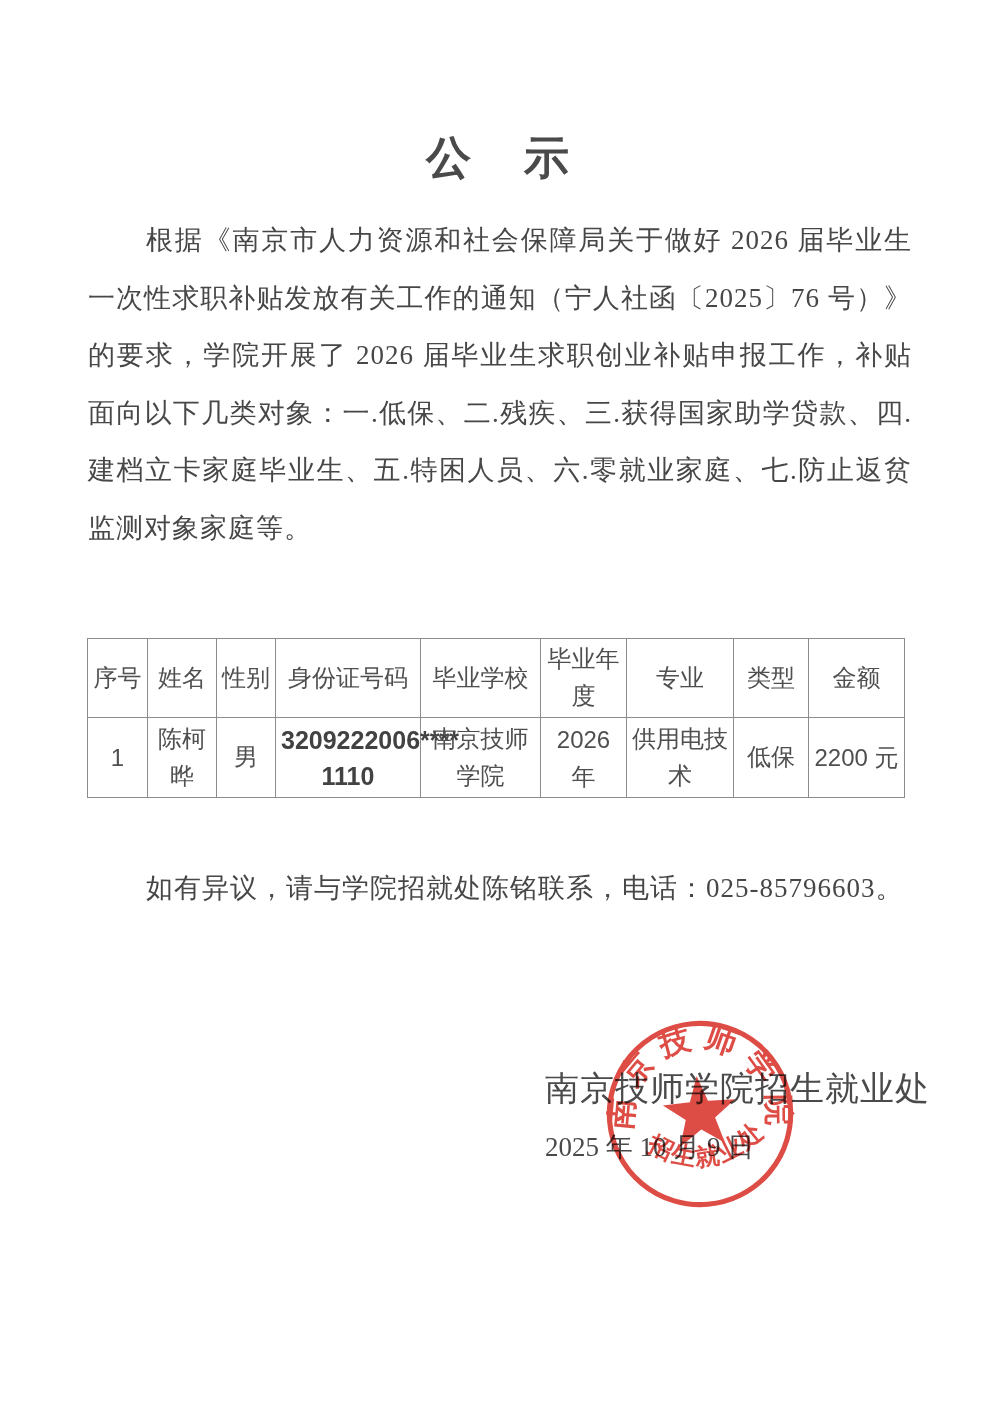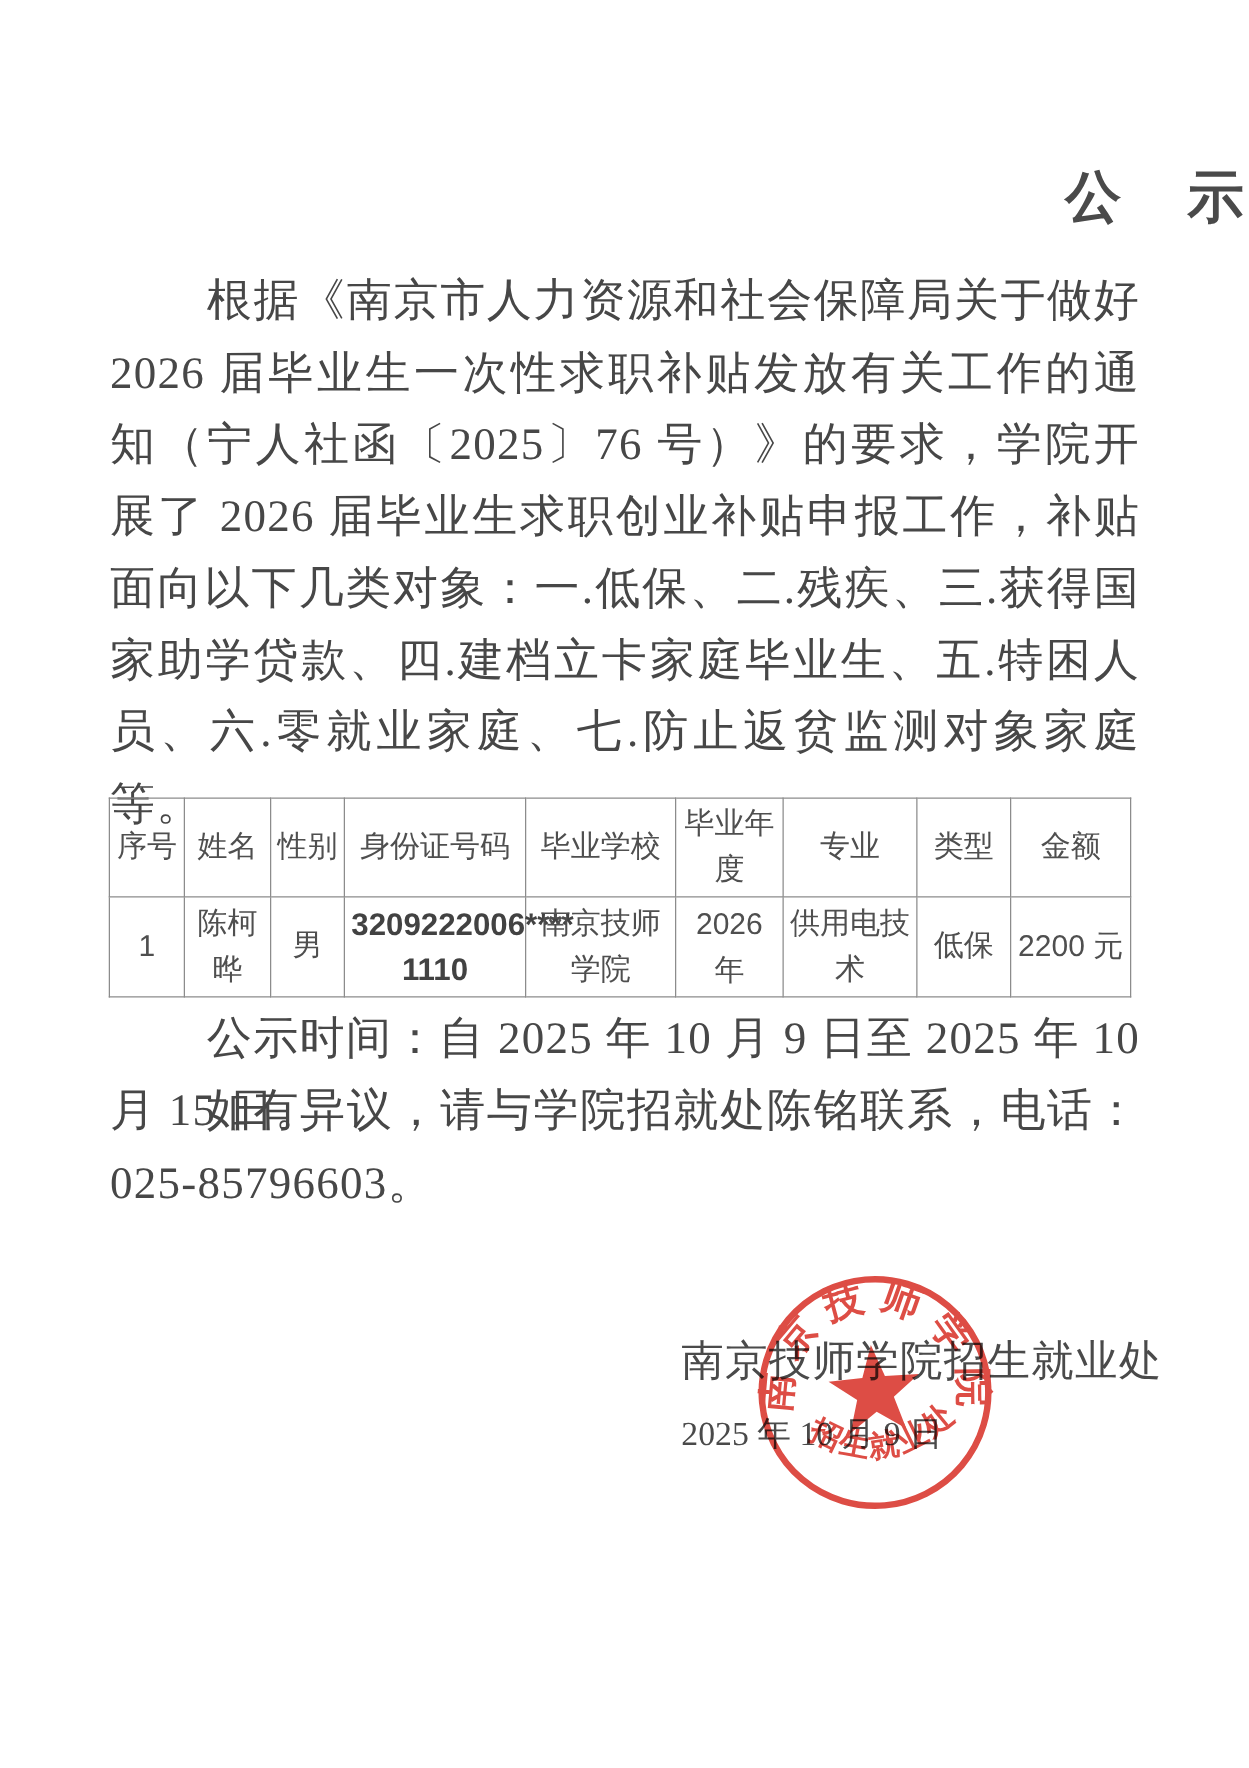--- a/index.html
+++ b/index.html
@@ -12,31 +12,31 @@
     background: #ffffff;
     font-family: "Liberation Serif", "DejaVu Serif", serif;
     color: #474747;
     overflow: hidden;
   }
   .title {
     position: absolute;
     top: 128px;
     left: 0;
     width: 100%;
-    text-align: right;
+    text-align: center;
     font-size: 45px;
     font-weight: 700;
     color: #4a4a4a;
     letter-spacing: 4px;
   }
   .para {
     position: absolute;
     left: 88px;
     width: 824px;
-    font-size: 36px;
+    font-size: 27px;
     line-height: 57.5px;
     text-align: justify;
     text-justify: inter-ideograph;
     letter-spacing: 1px;
   }
   .indent { text-indent: 2.15em; }
   #p1 { top: 212px; }
   #p2 { top: 501px; }
   #publicity { top: 802px; }
   #objection { top: 860px; }
@@ -148,21 +148,20 @@
         </td>
         <td>南京技师学院</td>
         <td class="num">2026 年</td>
         <td>供用电技术</td>
         <td>低保</td>
         <td class="num">2200 元</td>
       </tr>
     </tbody>
   </table>
 
-  <p class="para indent" id="publicity">公示时间：自 2025 年 10 月 9 日至 2025 年 10 月 15 日。</p>
 
   <p class="para indent" id="objection">如有异议，请与学院招就处陈铭联系，电话：025-85796603。</p>
 
   <div class="signature">南京技师学院招生就业处</div>
 
   <div class="sig-date">2025 年 10 月 9 日</div>
 
   <div class="stamp">
     <svg viewBox="0 0 200 200" width="206" height="206">
       <circle cx="100" cy="100" r="88" fill="none" stroke="#d9342b" stroke-width="5"></circle>

